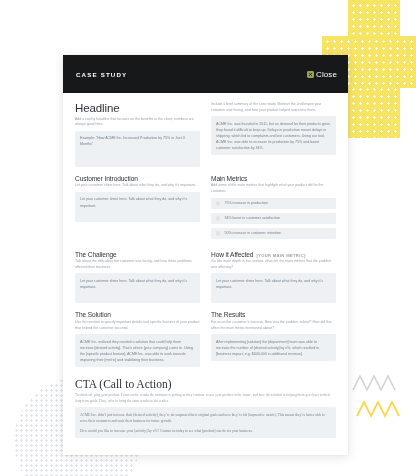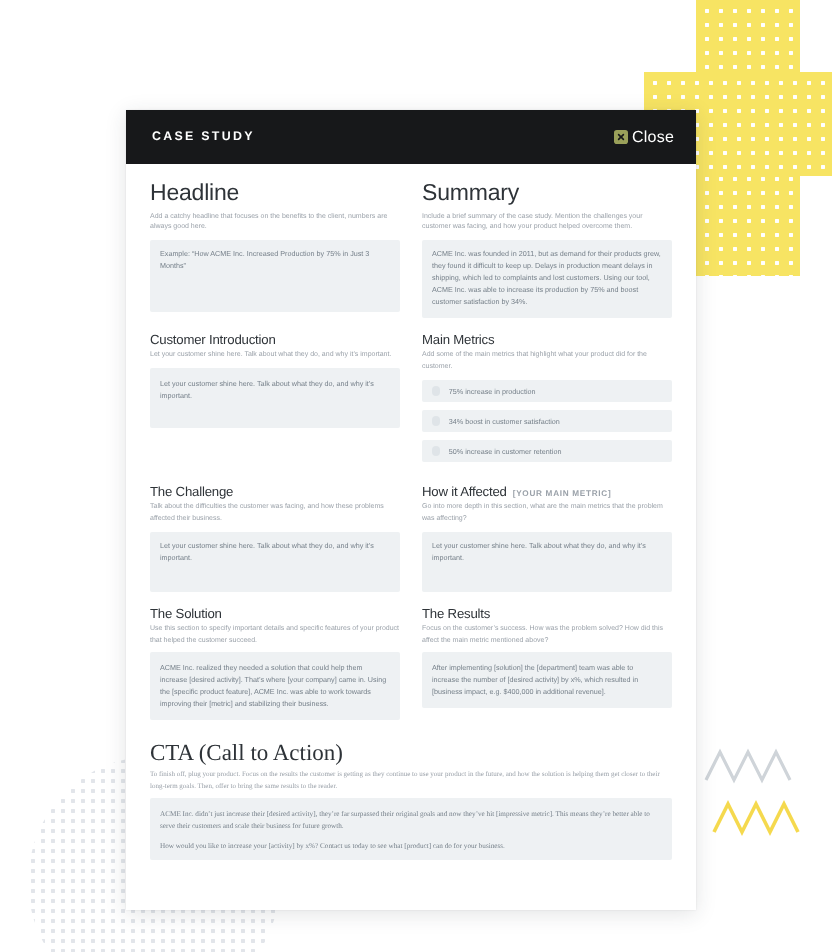--- a/index.html
+++ b/index.html
@@ -81,21 +81,21 @@
     height: 400px;
     background: #ffffff;
     box-shadow: 0 2px 10px rgba(40,44,55,0.13), 0 0 1px rgba(40,44,55,0.10);
     z-index: 2;
     display: flex;
     flex-direction: column;
   }
 
   
   .card-header {
-    height: 27px;
+    height: 38px;
     background: #17181a;
     display: flex;
     align-items: center;
     justify-content: space-between;
     padding: 0 11px 0 13px;
     flex: none;
   }
   .header-title {
     color: #ffffff;
     font-size: 6.2px;
@@ -253,21 +253,20 @@
 
     <div class="grid">
 
       <div class="section">
         <div class="sec-title big">Headline</div>
         <div class="sec-help">Add a catchy headline that focuses on the benefits to the client, numbers are always good here.</div>
         <div class="field h-tall">Example: “How ACME Inc. Increased Production by 75% in Just 3 Months”</div>
       </div>
 
       <div class="section">
-        <div class="sec-title big">Summary</div>
         <div class="sec-help">Include a brief summary of the case study. Mention the challenges your customer was facing, and how your product helped overcome them.</div>
         <div class="field h-tall">ACME Inc. was founded in 2011, but as demand for their products grew, they found it difficult to keep up. Delays in production meant delays in shipping, which led to complaints and lost customers. Using our tool, ACME Inc. was able to increase its production by 75% and boost customer satisfaction by 34%.</div>
       </div>
 
     </div>
 
     <div class="grid">
 
       <div class="section">
         <div class="sec-title small">Customer Introduction</div>

